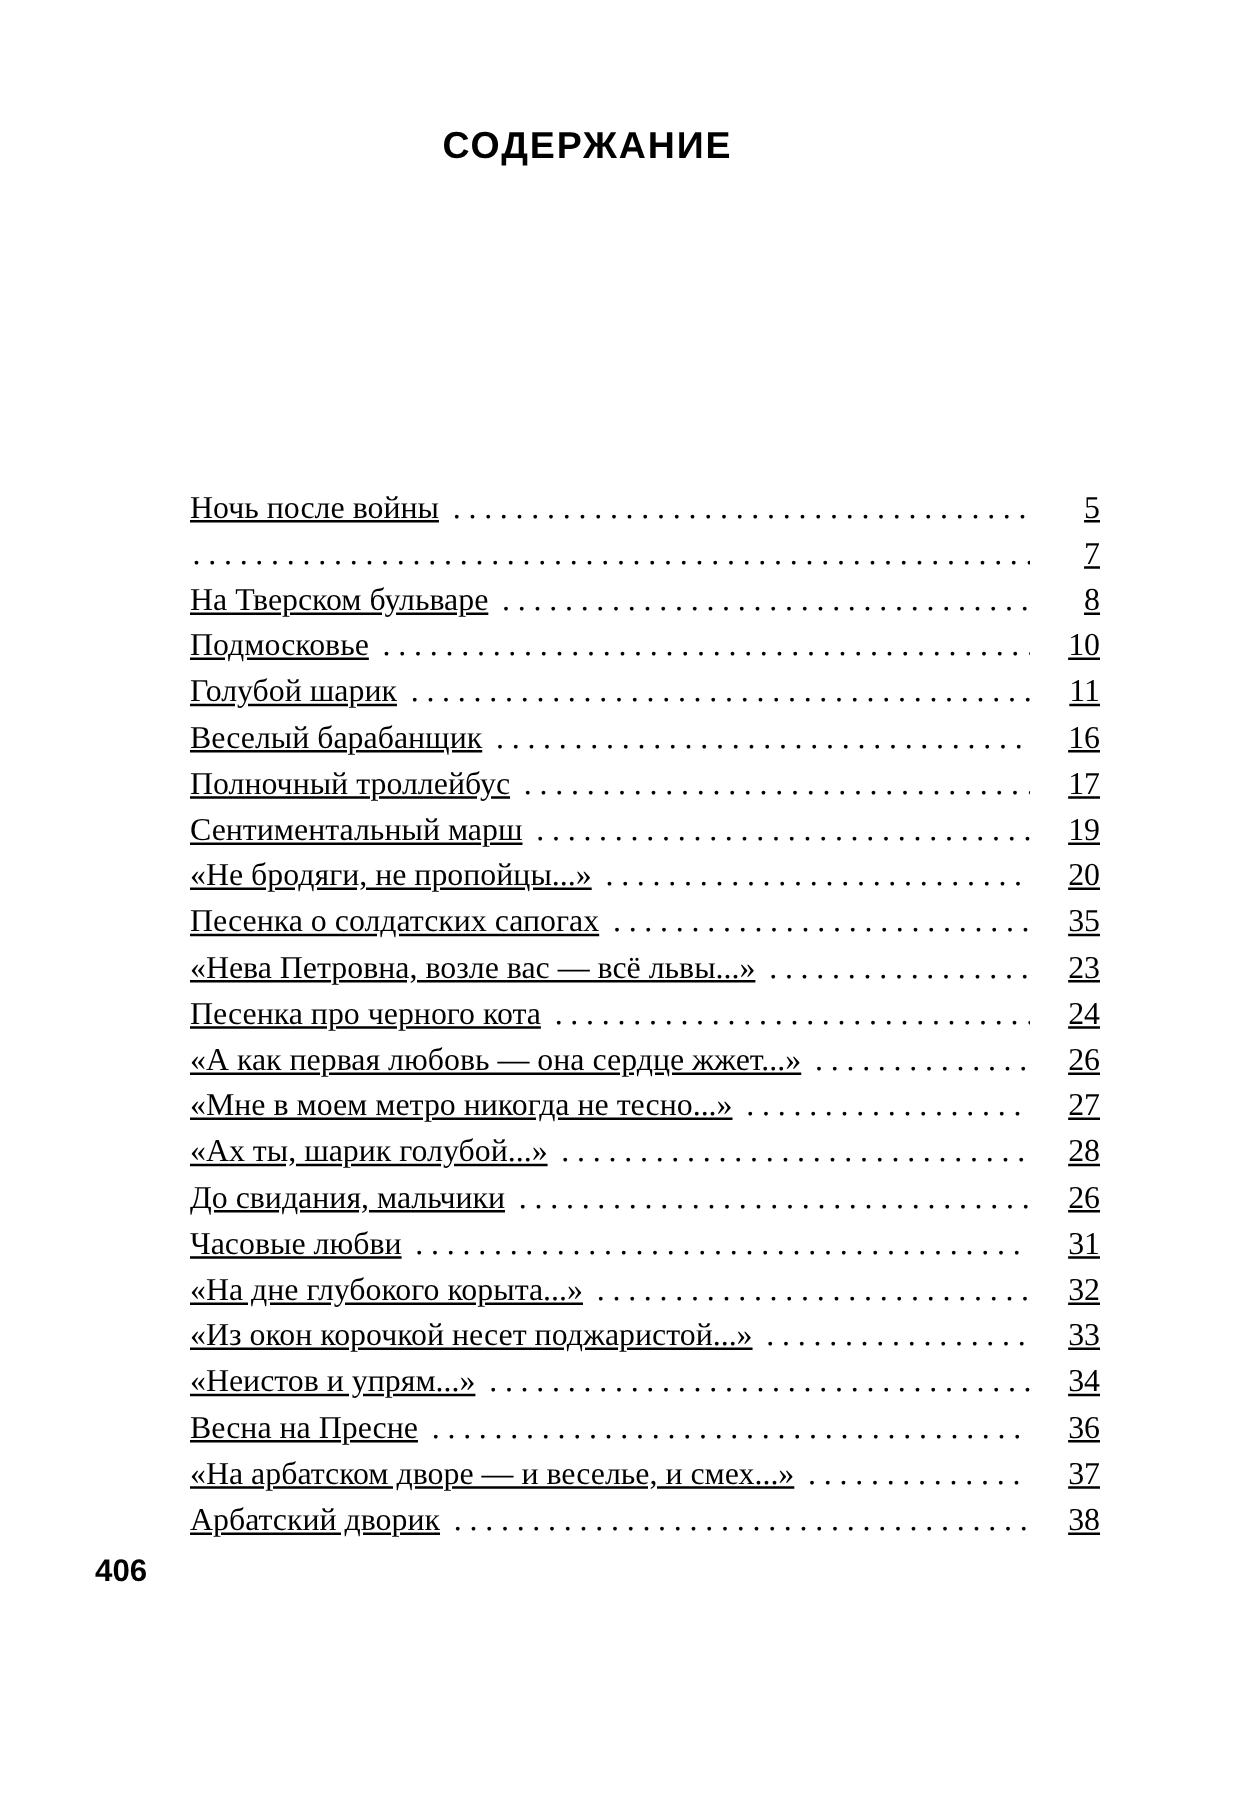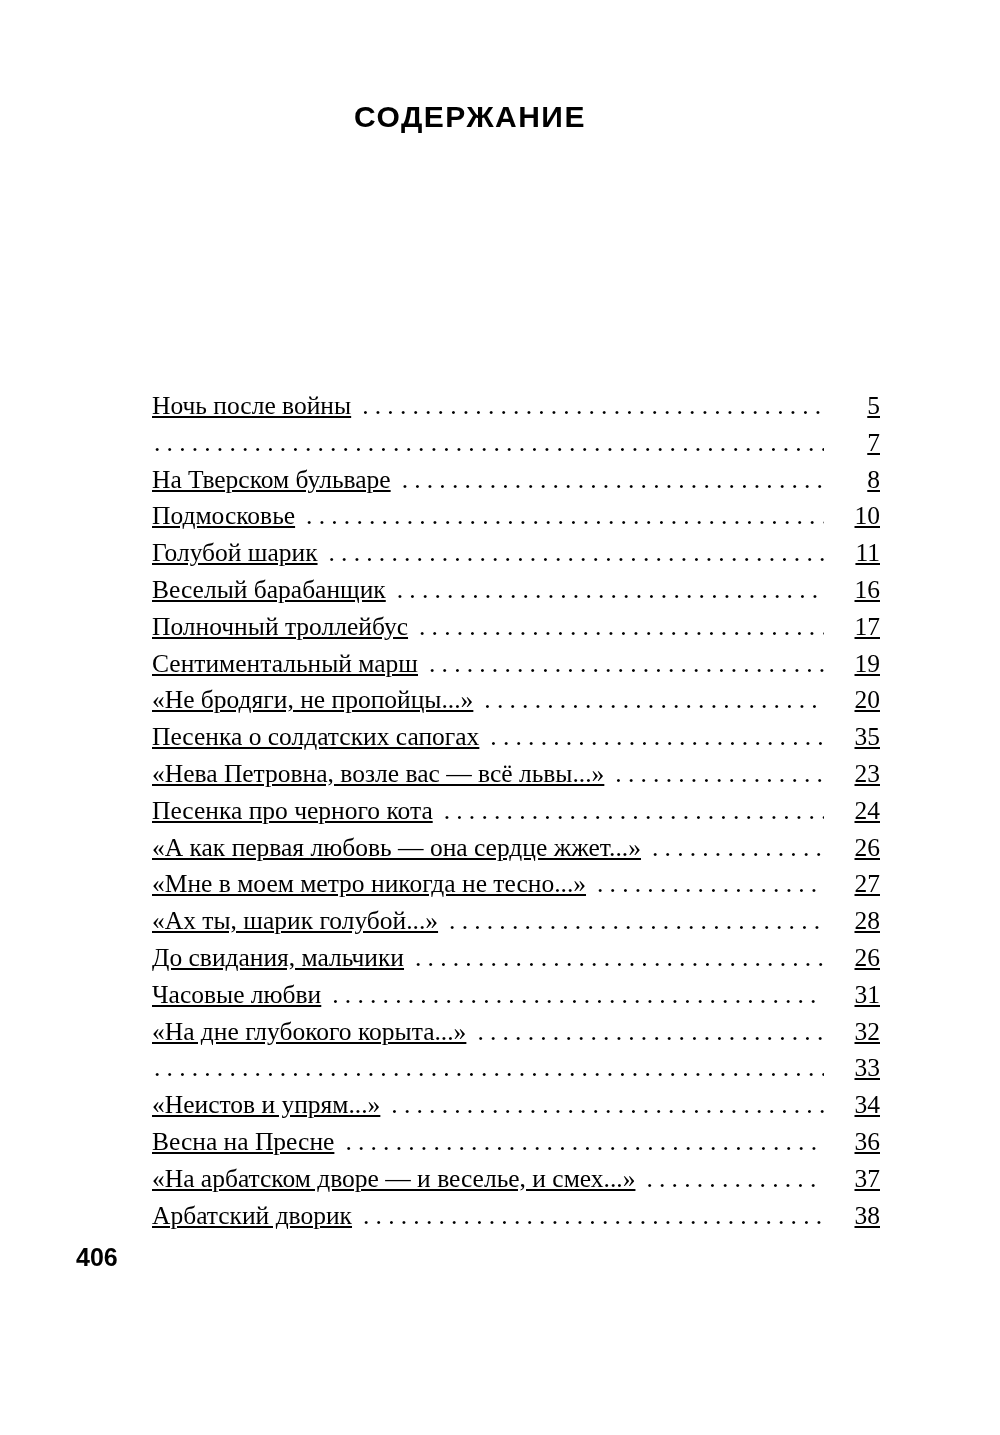--- a/index.html
+++ b/index.html
@@ -201,20 +201,21 @@
       <span class="toc-page">31</span>
     </div>
 
     <div class="toc-row">
       <span class="toc-label">«На дне глубокого корыта...»</span>
       <span class="toc-dots"></span>
       <span class="toc-page">32</span>
     </div>
 
     <div class="toc-row">
+      <span class="toc-label">«Из окон корочкой несет поджаристой...»</span>
       <span class="toc-dots"></span>
       <span class="toc-page">33</span>
     </div>
 
     <div class="toc-row">
       <span class="toc-label">«Неистов и упрям...»</span>
       <span class="toc-dots"></span>
       <span class="toc-page">34</span>
     </div>
 

